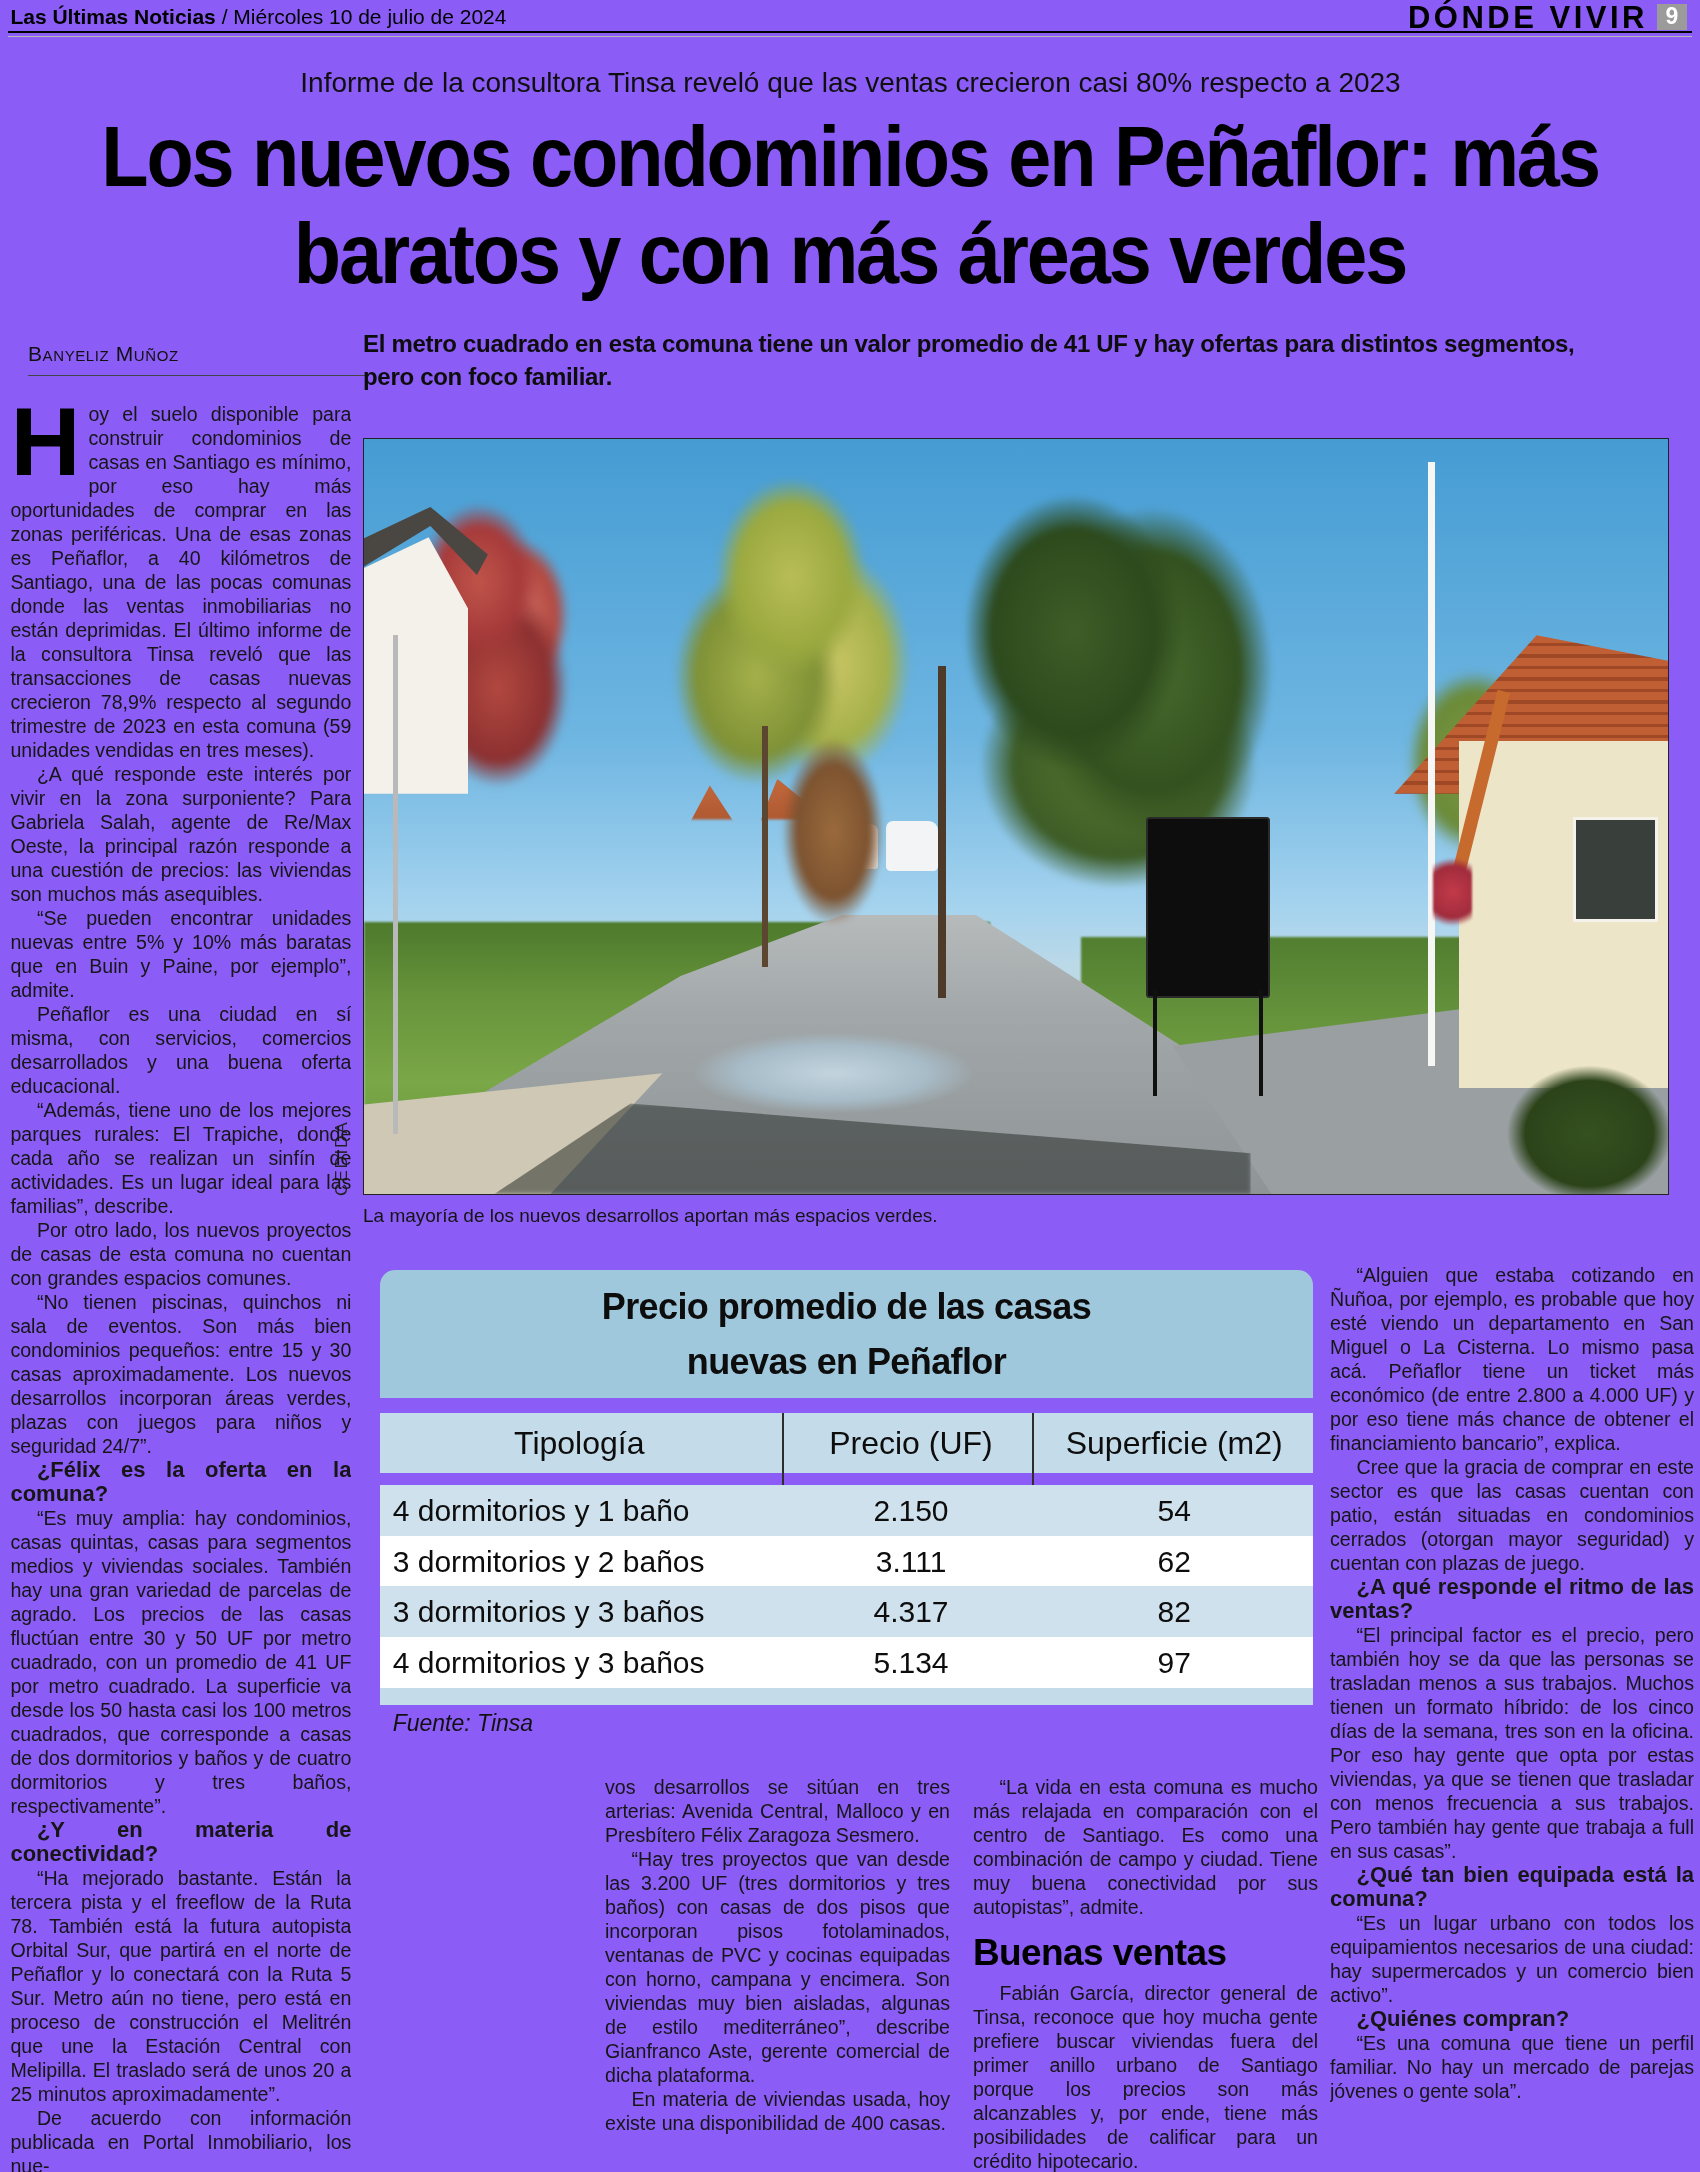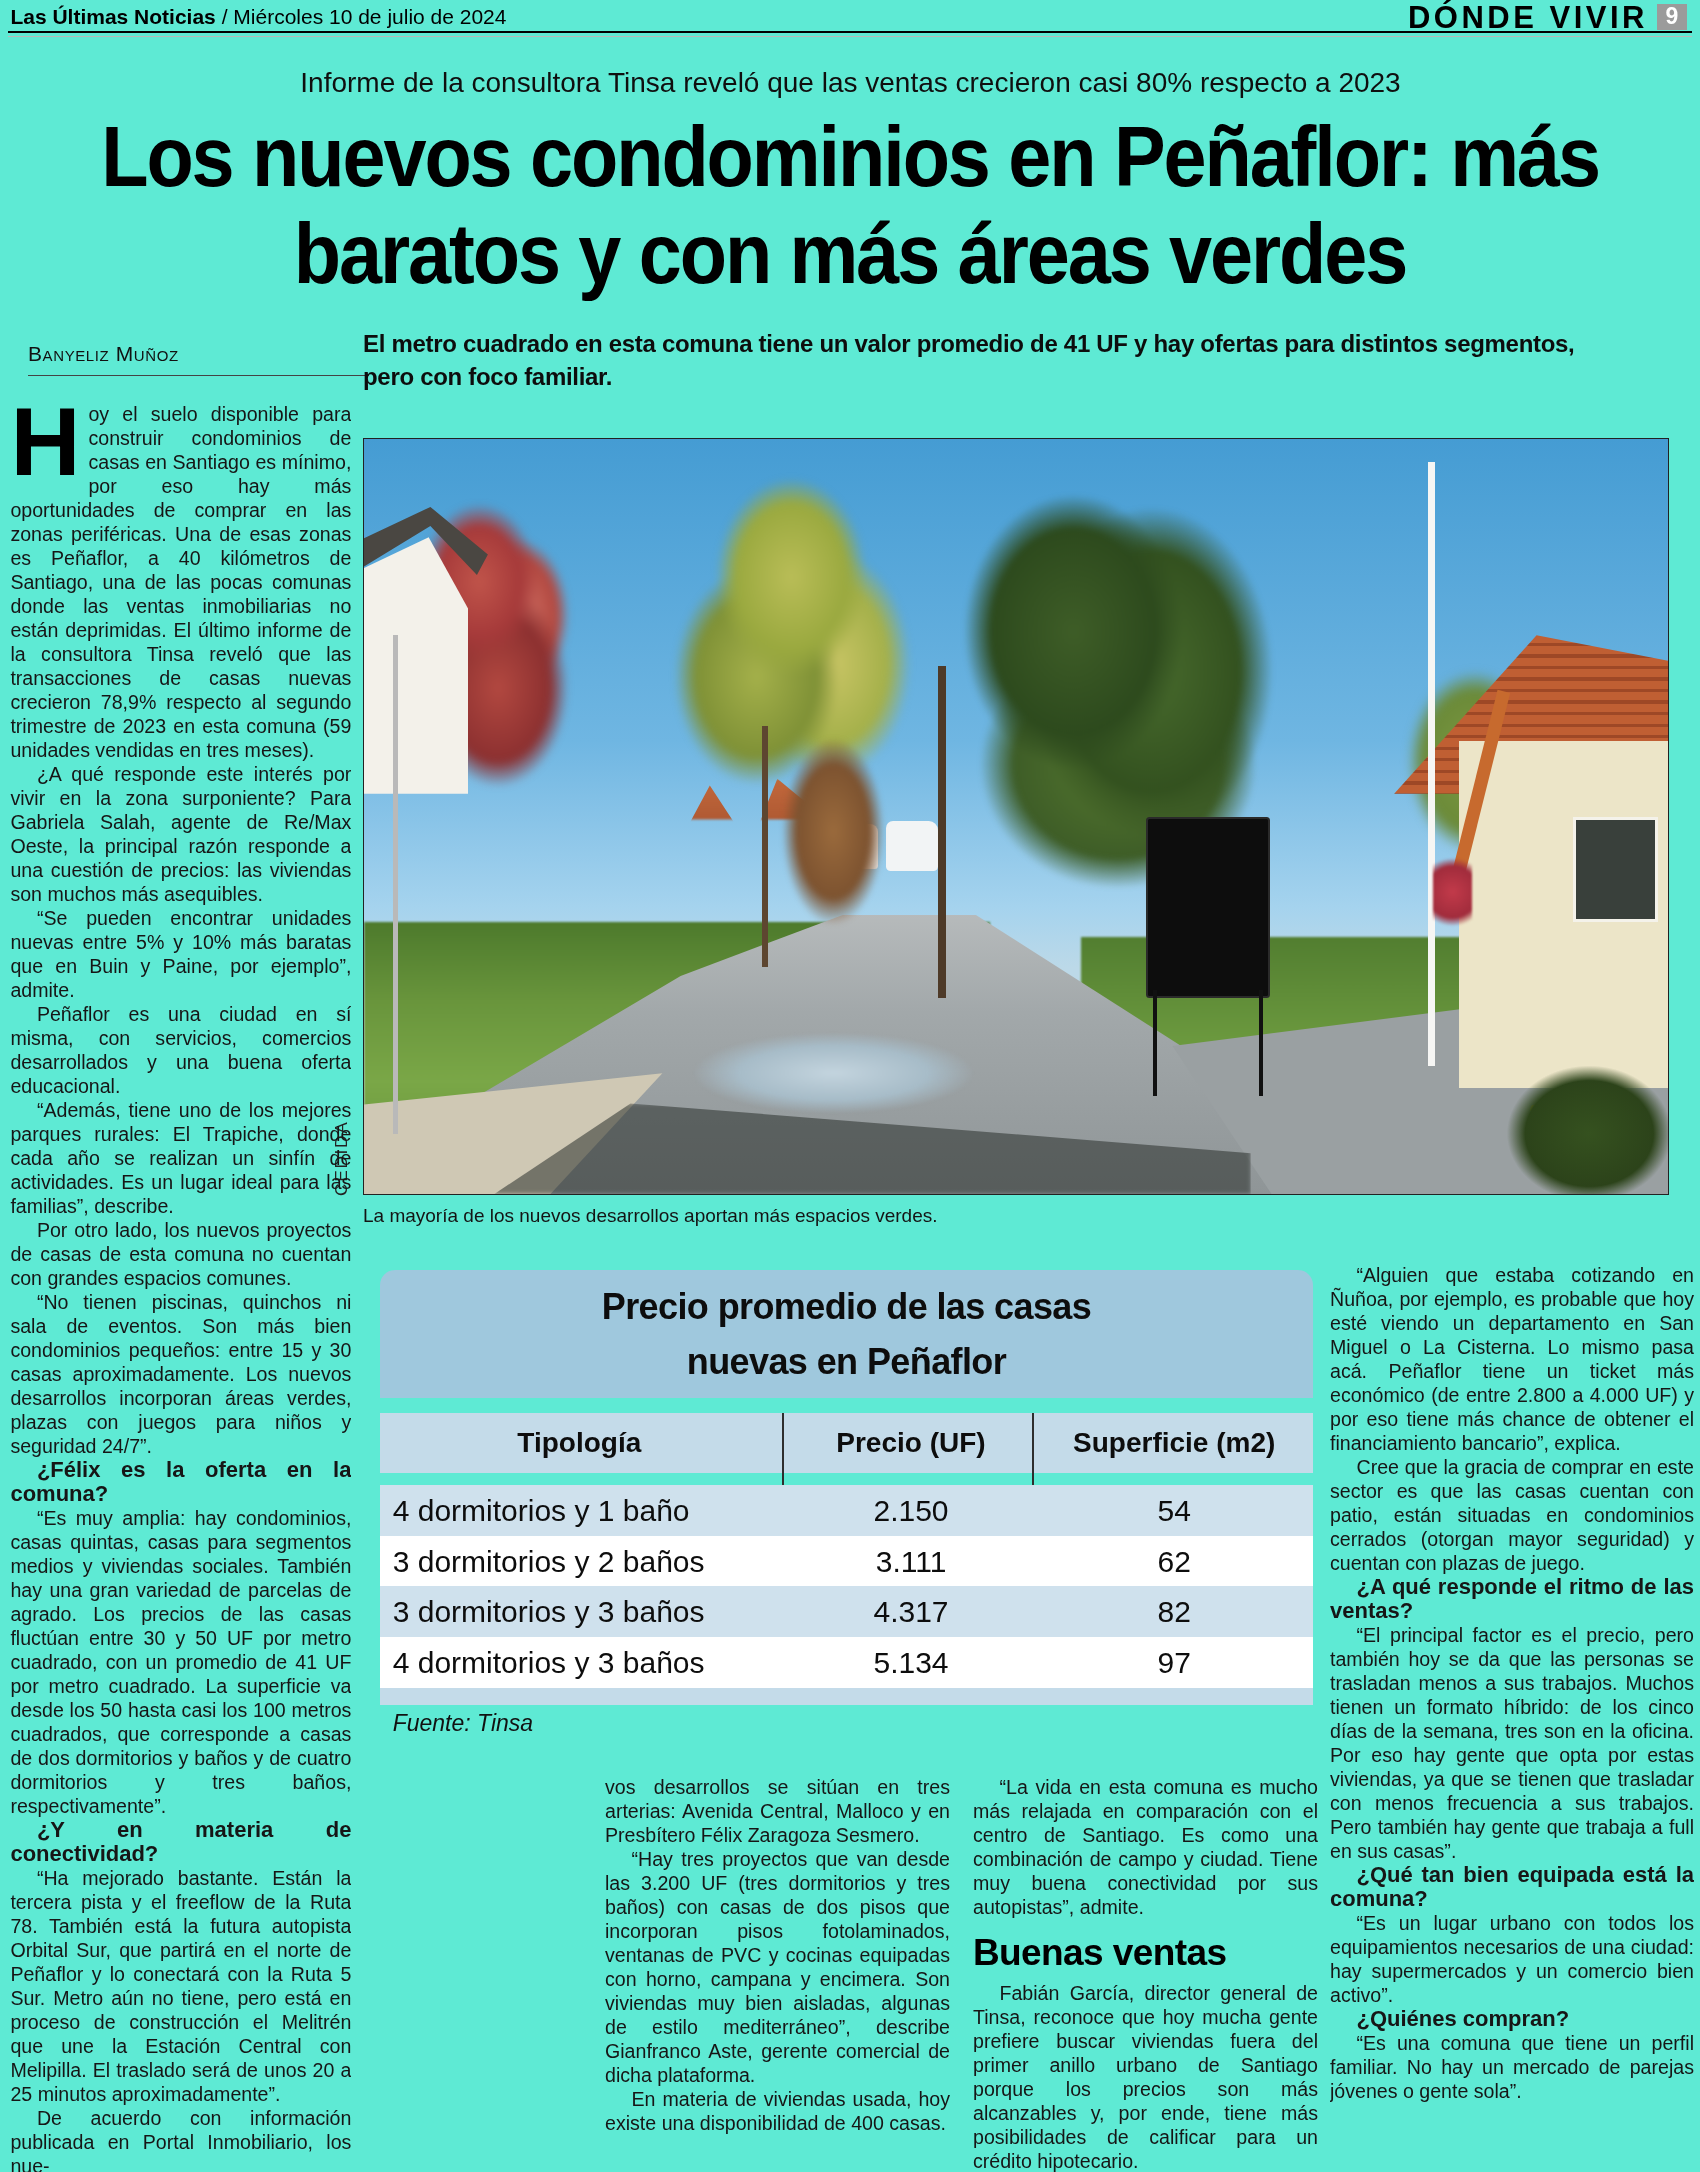--- a/index.html
+++ b/index.html
@@ -1,16 +1,16 @@
 <!DOCTYPE html>
 <html lang="es" style="font-size:9.2px"><head>
 <meta charset="utf-8">
 <style>
   html,body{margin:0;padding:0;background:#ffffff;}
-  .page{position:relative;width:1701px;height:2172px;background:#5eead4;
+  .page{position:relative;width:1701px;height:2172px;background:#8b5cf6;
         font-family:"Liberation Sans",sans-serif;color:#1b1b1b;overflow:hidden;}
 
   
   .masthead-left{position:absolute;left:10.4px;top:4.6px;font-size:21px;white-space:nowrap;color:#000;}
   .masthead-left .paper{font-weight:700;}
   .masthead-rule{position:absolute;left:8px;top:31px;width:1684px;height:2.3px;background:#000;}
   .masthead-rule2{position:absolute;left:8px;top:36px;width:1684px;height:1.2px;background:#b9b9b9;}
   .section-title{position:absolute;top:0;right:53px;font-size:31px;font-weight:700;letter-spacing:3.5px;color:#000;white-space:nowrap;}
   .page-box{position:absolute;top:3.5px;right:14px;width:30px;height:26.5px;background:#9b9b9b;color:#fff;
             display:flex;align-items:center;justify-content:center;font-weight:700;font-size:23px;}
@@ -112,21 +112,21 @@
 
   .photo-credit{position:absolute;left:331px;top:1056px;height:140px;font-size:17.3px;letter-spacing:1.7px;color:#222;
                 writing-mode:vertical-rl;transform:rotate(180deg);text-align:left;}
   .photo-caption{position:absolute;left:363px;top:1205px;width:1306px;font-size:19px;color:#141414;}
 
   
   .price-table{position:absolute;left:380px;top:1270px;width:933px;height:495px;color:#0d0d0d;}
   .t-title{position:absolute;left:0;top:0;width:100%;height:128px;border-radius:15px 15px 0 0;
            display:flex;flex-direction:column;align-items:center;justify-content:center;
            font-weight:700;font-size:36px;line-height:55px;letter-spacing:-0.6px;text-align:center;}
-  .t-head{position:absolute;left:0;top:143px;width:100%;height:60px;display:flex;align-items:center;font-weight:700;font-size:28px;}
+  .t-head{position:absolute;left:0;top:143px;width:100%;height:60px;display:flex;align-items:center;font-weight:400;font-size:32px;}
   .t-row{position:absolute;left:0;width:100%;height:51px;display:flex;align-items:center;font-size:30px;}
   .t-cell1{width:402px;box-sizing:border-box;padding-left:12.7px;}
   .t-head .t-cell1{text-align:center;padding-left:0;}
   .t-cell2{width:251px;text-align:center;padding-left:8px;}
   .t-cell3{width:280px;text-align:center;}
   .t-div{position:absolute;top:143px;width:1.7px;height:275px;background:#2e2e2e;}
   .t-div1{left:402px;} .t-div2{left:652px;}
   .t-strip{position:absolute;left:0;top:418px;width:100%;height:17.3px;}
   .t-source{position:absolute;left:12.7px;top:440px;font-size:23px;font-style:italic;color:#111;}
 </style>

